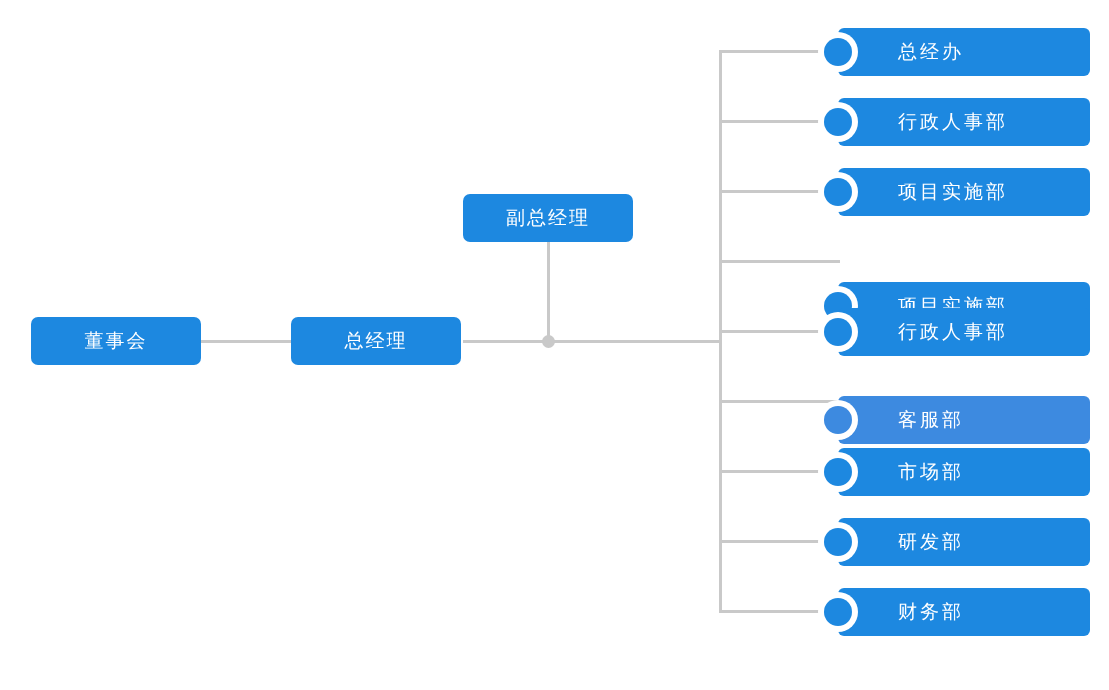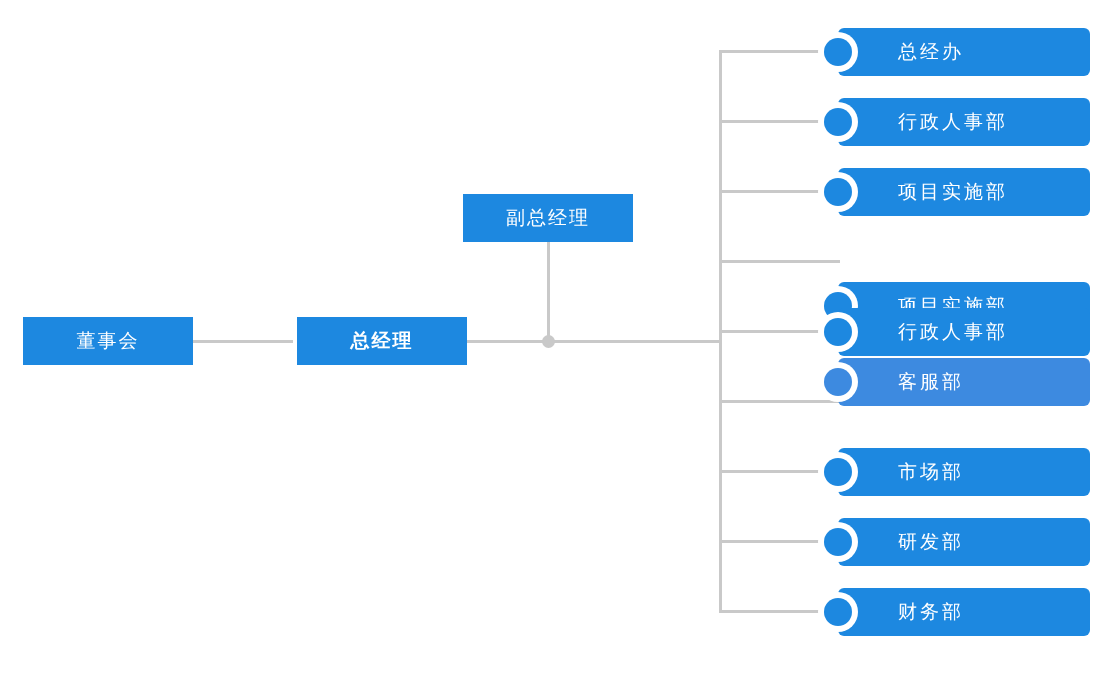--- a/index.html
+++ b/index.html
@@ -32,21 +32,21 @@
     height: 13px;
     border-radius: 50%;
     background: #c9c9c9;
   }
 
   
   .node-box {
     position: absolute;
     width: 170px;
     height: 48px;
-    border-radius: 0;
+    border-radius: 7px;
     background: #1d88e0;
     color: #ffffff;
     display: flex;
     align-items: center;
     justify-content: center;
     font-size: 19px;
     letter-spacing: 2px;
     box-sizing: border-box;
     user-select: none;
   }
@@ -125,23 +125,23 @@
   <div class="line line-h" style="left:719px; top:190px; width:121px;"></div>
   <div class="line line-h" style="left:719px; top:260px; width:121px;"></div>
   <div class="line line-h" style="left:719px; top:330px; width:121px;"></div>
   <div class="line line-h" style="left:719px; top:400px; width:121px;"></div>
   <div class="line line-h" style="left:719px; top:470px; width:121px;"></div>
   <div class="line line-h" style="left:719px; top:540px; width:121px;"></div>
   <div class="line line-h" style="left:719px; top:610px; width:121px;"></div>
 
   <div class="junction-dot" style="left:542px; top:335px;"></div>
 
-  <div class="node-box" style="left:23px; top:317px;">董事会</div>
-
-  <div class="node-box" style="left:297px; top:317px;font-weight:bold;">总经理</div>
+  <div class="node-box" style="left:31px; top:317px;">董事会</div>
+
+  <div class="node-box" style="left:291px; top:317px;">总经理</div>
 
   <div class="node-box" style="left:463px; top:194px;">副总经理</div>
 
   <div class="dept-row" style="top:28px;">
     <div class="dept-bar"></div>
     <div class="dept-notch"></div>
     <div class="dept-dot"></div>
     <div class="dept-label">总经办</div>
   </div>
 
@@ -166,21 +166,21 @@
     <div class="dept-label">项目实施部</div>
   </div>
 
   <div class="dept-row" style="top:308px;">
     <div class="dept-bar"></div>
     <div class="dept-notch"></div>
     <div class="dept-dot"></div>
     <div class="dept-label">行政人事部</div>
   </div>
 
-  <div class="dept-row is-active" style="top:358px;">
+  <div class="dept-row is-active" style="top:396px;">
     <div class="dept-bar"></div>
     <div class="dept-notch"></div>
     <div class="dept-dot"></div>
     <div class="dept-label">客服部</div>
   </div>
 
   <div class="dept-row" style="top:448px;">
     <div class="dept-bar"></div>
     <div class="dept-notch"></div>
     <div class="dept-dot"></div>

